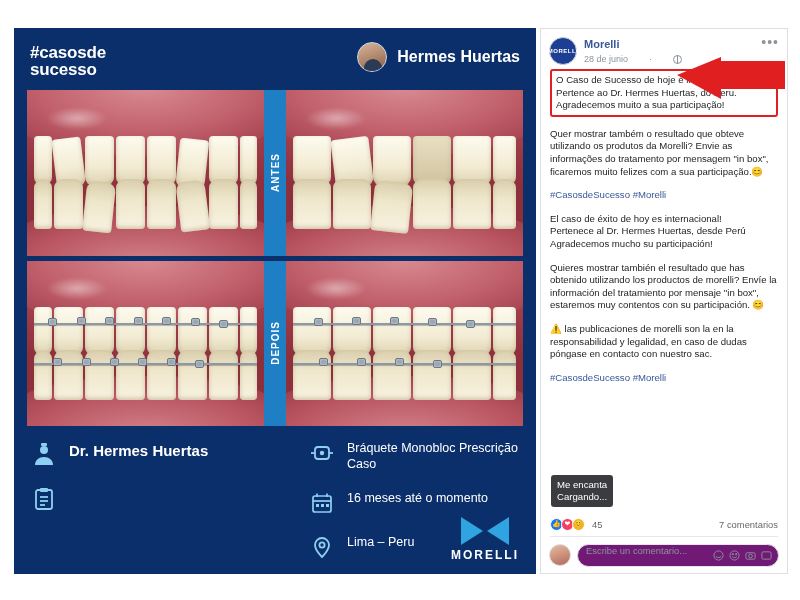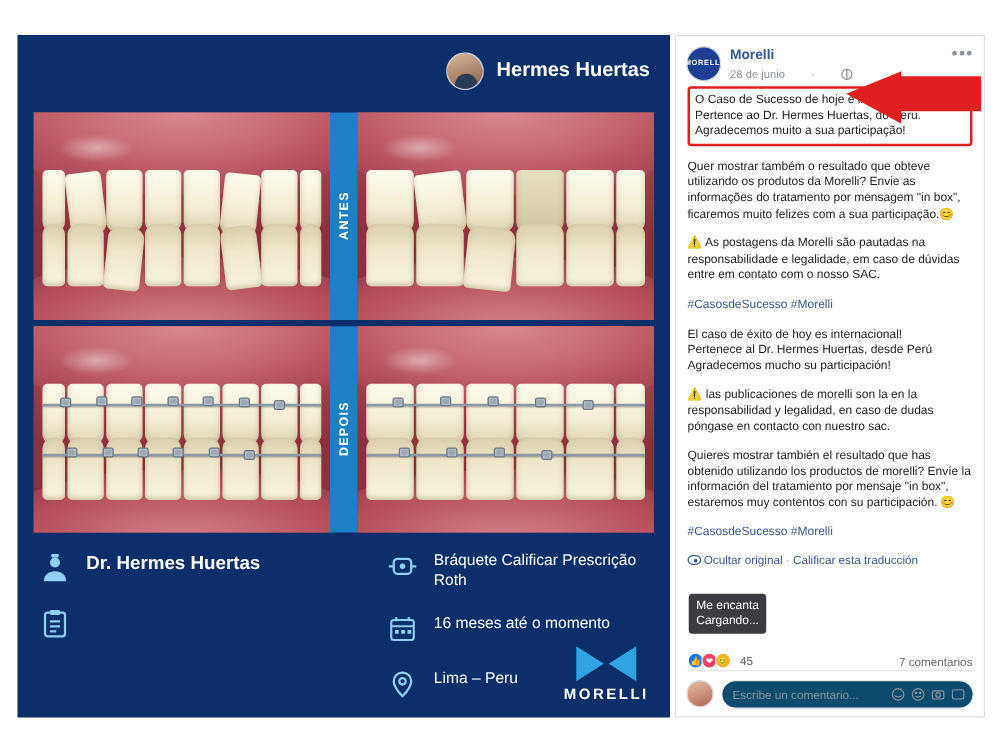--- a/index.html
+++ b/index.html
@@ -287,21 +287,21 @@
     line-height: 12px;
     padding: 4px 6px;
     border-radius: 3px;
     z-index: 5;
   }
 
   .fb-counts {
     position: absolute; left: 0; bottom: 38px;
     width: 100%;
     padding: 0 9px;
-    display: flex; align-items: flex-end; justify-content: space-between;
+    display: flex; align-items: center; justify-content: space-between;
     font-size: 9.4px; color: #65676b;
     height: 22px;
   }
   .reactions { display: flex; align-items: center; gap: 3px; }
   .rx {
     width: 13px; height: 13px; border-radius: 50%;
     display: inline-flex; align-items: center; justify-content: center;
     font-size: 7px; color: #fff; border: 1px solid #fff;
   }
   .rx.like { background: #1877f2; }
@@ -319,43 +319,47 @@
     display: flex; align-items: center; gap: 6px;
     padding: 0 8px;
   }
   .cb-avatar {
     width: 22px; height: 22px; border-radius: 50%;
     background: linear-gradient(160deg,#e8bca0,#b2695a);
     flex: 0 0 auto; border: 1px solid #d7dade;
   }
   .cb-input {
     flex: 1; height: 23px;
-    background: #0c4a6e;
+    background: #701a75;
     border: 1px solid #e4e6eb;
     border-radius: 12px;
-    display: flex; align-items: center;
+    display: flex; align-items: flex-start;
     padding: 0 8px;
     font-size: 9.4px; color: #8d949e;
     position: relative;
   }
   .cb-icons {
     position: absolute; right: 6px; top: 0; height: 100%;
     display: flex; align-items: center; gap: 5px;
     color: #8d949e; font-size: 10px;
   }
   .cb-ic { width: 11px; height: 11px; display: inline-block; }
 </style>
 </head>
 <body>
 
 <div id="root">
 
   <div class="creative">
 
     <div class="creative-header">
+      <div class="hashtag-logo">
+        <span class="l1">#casosde</span>
+        <span class="l2">sucesso</span>
+      </div>
       <div class="doctor-top">
         <div class="avatar"></div>
         <div class="name">Hermes Huertas</div>
       </div>
     </div>
 
     <div class="photo-grid">
 
       <div class="photo">
         <div class="mouth"></div>
@@ -524,21 +528,21 @@
 
         <div class="info-item">
           <span class="ic">
             <svg width="24" height="20" viewBox="0 0 24 20" fill="none" stroke="#8fd0f2" stroke-width="1.8">
               <rect x="5" y="4" width="14" height="12" rx="3"></rect>
               <line x1="1" y1="10" x2="5" y2="10"></line>
               <line x1="19" y1="10" x2="23" y2="10"></line>
               <circle cx="12" cy="10" r="2.2" fill="#8fd0f2" stroke="none"></circle>
             </svg>
           </span>
-          <span class="txt">Bráquete Calificar Prescrição Roth</span>
+          <span class="txt">Bráquete Monobloc Prescrição Caso</span>
         </div>
 
         <div class="info-item">
           <span class="ic">
             <svg width="22" height="22" viewBox="0 0 22 22" fill="none" stroke="#8fd0f2" stroke-width="1.7">
               <rect x="2" y="4" width="18" height="16" rx="2"></rect>
               <line x1="2" y1="9" x2="20" y2="9"></line>
               <line x1="6" y1="1.5" x2="6" y2="5"></line>
               <line x1="16" y1="1.5" x2="16" y2="5"></line>
               <rect x="5" y="12" width="3" height="3" fill="#8fd0f2" stroke="none"></rect>
@@ -585,37 +589,31 @@
 
     <svg class="arrow" viewBox="0 0 116 44">
       <polygon points="116,6 116,34 52,34 52,44 8,20 52,2 52,6" fill="#e02020" transform="translate(0,0)"></polygon>
     </svg>
 
     <div class="fb-body">
       <div class="highlight-box">
         <span>O Caso de Sucesso de hoje é internacional! Pertence ao Dr. Hermes Huertas, do Peru. Agradecemos muito a sua participação!</span>
       </div>
       <p>Quer mostrar também o resultado que obteve utilizando os produtos da Morelli? Envie as informações do tratamento por mensagem "in box", ficaremos muito felizes com a sua participação.😊</p>
-      <p>⚠️ As postagens da Morelli são pautadas na responsabilidade e legalidade, em caso de dúvidas entre em contato com o nosso SAC.</p>
       <p class="fb-link">#CasosdeSucesso #Morelli</p>
       <p>
         <span>El caso de éxito de hoy es internacional!</span><br>
         <span>Pertenece al Dr. Hermes Huertas, desde Perú</span><br>
         <span>Agradecemos mucho su participación!</span>
       </p>
+      <p>Quieres mostrar también el resultado que has obtenido utilizando los productos de morelli? Envíe la información del tratamiento por mensaje "in box", estaremos muy contentos con su participación. 😊</p>
       <p>⚠️ las publicaciones de morelli son la en la responsabilidad y legalidad, en caso de dudas póngase en contacto con nuestro sac.</p>
-      <p>Quieres mostrar también el resultado que has obtenido utilizando los productos de morelli? Envíe la información del tratamiento por mensaje "in box", estaremos muy contentos con su participación. 😊</p>
       <p class="fb-link">#CasosdeSucesso #Morelli</p>
     </div>
 
-    <div class="translate-row">
-      <span class="eye"></span><span>Ocultar original</span>
-      <span class="sep">·</span>
-      <span>Calificar esta traducción</span>
-    </div>
 
     <div class="tooltip">
       <div>Me encanta</div>
       <div>Cargando...</div>
     </div>
 
     <div class="fb-counts">
       <div class="reactions">
         <span class="rx like">👍</span>
         <span class="rx love">❤</span>

